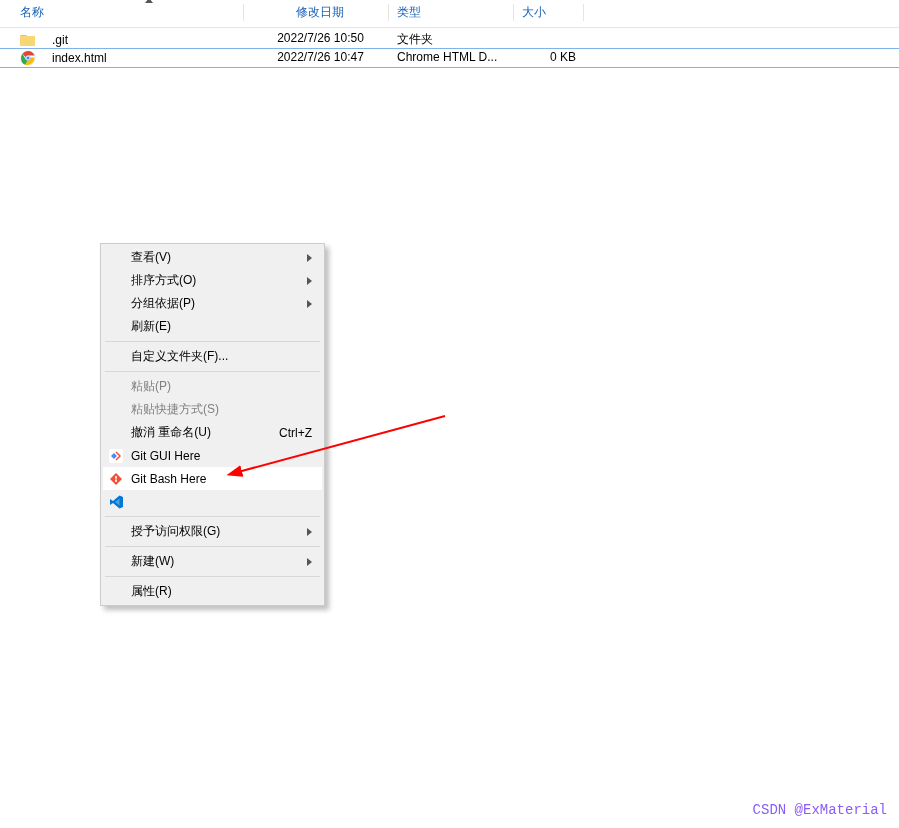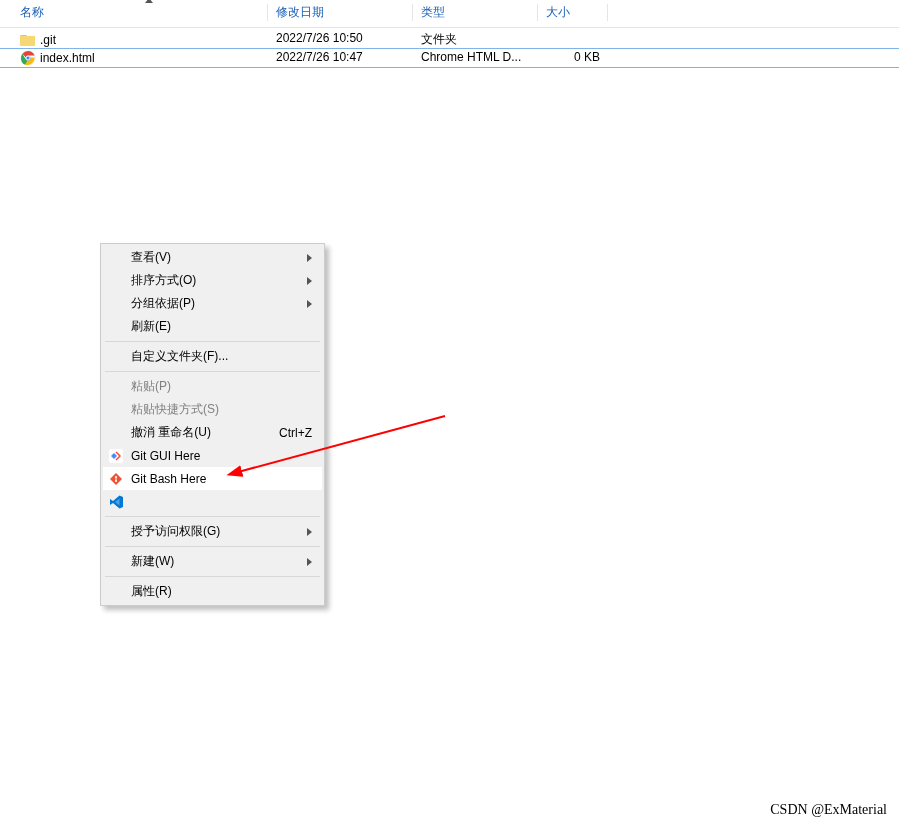--- a/index.html
+++ b/index.html
@@ -12,22 +12,22 @@
       overflow: hidden;
       position: relative;
     }
     .header {
       display: flex;
       border-bottom: 1px solid #e5e5e5;
       padding: 4px 0 6px 0;
       color: #1a60b7;
       position: relative;
     }
-    .col-name { width: 268px; padding-left: 20px; display: flex; align-items: center; }
-    .col-date { width: 145px; padding-left: 8px; }
+    .col-name { width: 244px; padding-left: 20px; display: flex; align-items: center; }
+    .col-date { width: 145px; padding-left: 8px; text-align: center; }
     .col-type { width: 125px; padding-left: 8px; }
     .col-size { width: 70px; padding-left: 8px; }
     .col-sep { border-right: 1px solid #e5e5e5; }
     .sort-arrow {
       width: 0; height: 0;
       border-left: 4px solid transparent;
       border-right: 4px solid transparent;
       border-bottom: 5px solid #555;
       position: absolute;
       left: 145px; top: -2px;
@@ -35,21 +35,21 @@
     .files { padding-top: 2px; }
     .row {
       display: flex;
       padding: 1px 0;
       color: #000;
     }
     .row.selected {
       outline: 1px solid #7eb4ea;
       background: #ffffff;
     }
-    .row .col-name { display:flex; align-items:center; gap:4px; color:#000; }
+    .row .col-name { display:flex; align-items:center; gap:16px; color:#000; }
     .row .col-date, .row .col-type, .row .col-size { color:#000; }
     .row .col-size { text-align: right; padding-right:8px; }
     .ficon { width:16px; height:16px; display:inline-flex; align-items:center; justify-content:center; }
     .folder-icon svg, .chrome-icon svg { width:16px; height:16px; }
     .context-menu {
       position: absolute;
       left: 100px; top: 243px;
       width: 225px;
       background: #f0f0f0;
       border: 1px solid #cccccc;
@@ -79,23 +79,23 @@
       position:absolute; left:4px; top:50%; transform:translateY(-50%);
       width:18px; height:18px; display:flex; align-items:center; justify-content:center;
     }
     .annotation-arrow {
       position:absolute; left:220px; top:410px; width:230px; height:70px;
       pointer-events:none;
     }
     .watermark {
       position:absolute;
       right:12px; bottom:10px;
-      color:#000000;
+      color:#8b5cf6;
       font-size:14px;
-      font-family: Liberation Serif, serif;
+      font-family: Liberation Mono, monospace;
     }
   </style>
 </head>
 <body>
 
 <div class="header">
   <div class="sort-arrow"></div>
   <div class="col-name col-sep">名称</div>
   <div class="col-date col-sep">修改日期</div>
   <div class="col-type col-sep">类型</div>

